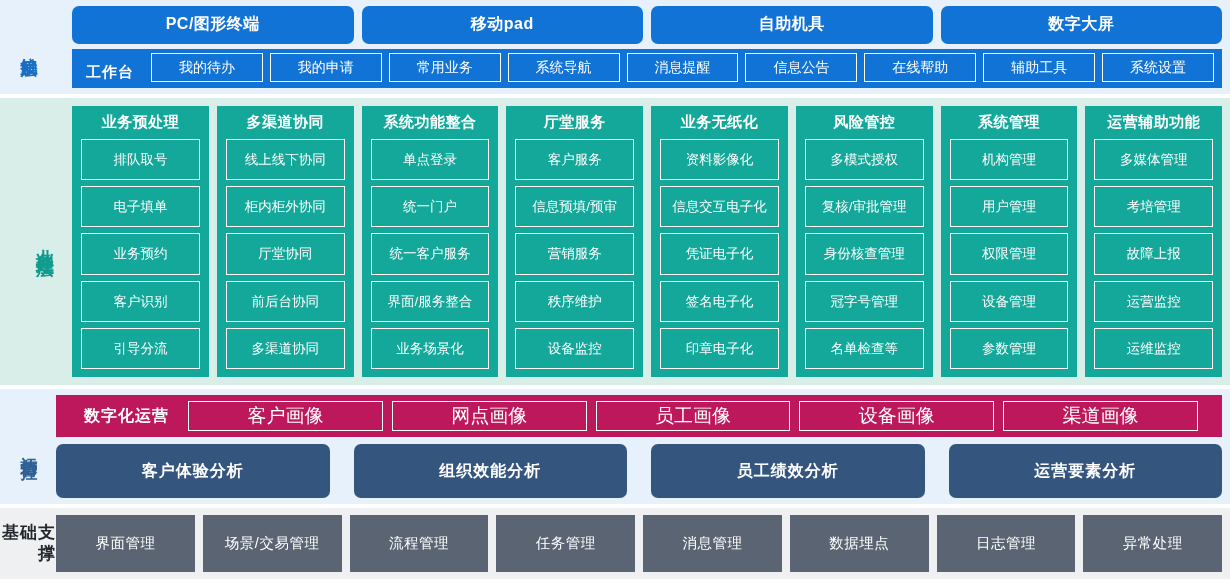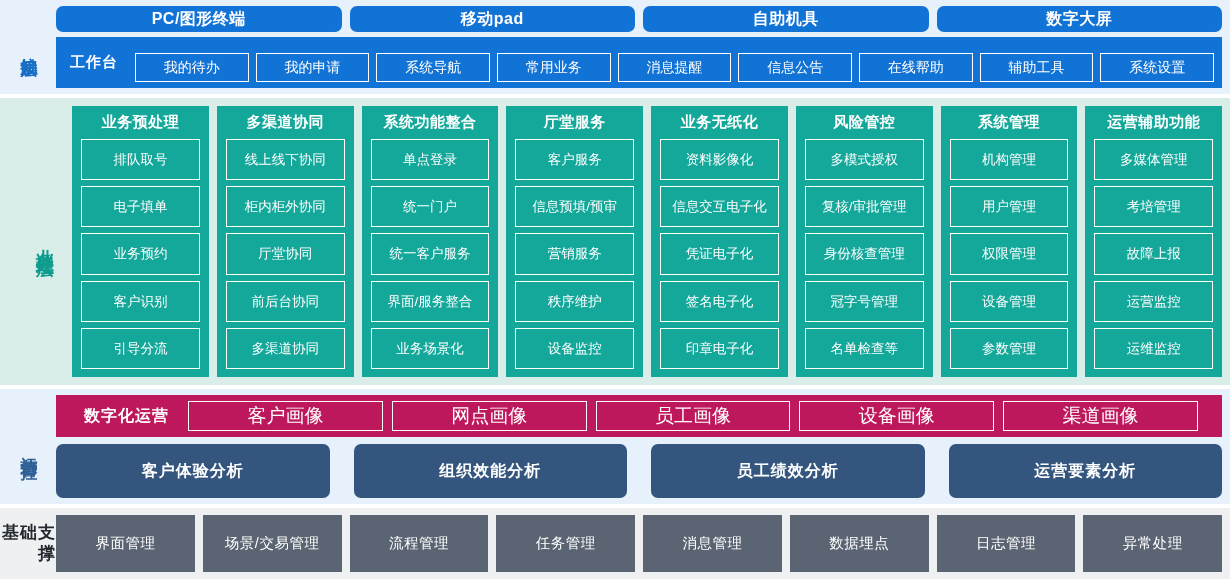--- a/index.html
+++ b/index.html
@@ -46,43 +46,44 @@
     flex-direction:column;
     box-sizing:border-box;
     min-width:0;
   }
 
   
   .touch-band{
     background:#e7f1fb;
     height:94px;
     padding:6px 8px 6px 0;
+    gap:16px;
   }
   .touch-band .band-label{color:#1a6fc4;}
   .touch-row-top{
     display:flex;
     gap:8px;
     height:40px;
     margin-bottom:5px;
   }
   .chan{
     flex:1 1 0;
     background:#1273d6;
     border-radius:7px;
     display:flex;align-items:center;justify-content:center;
     color:#ffffff;font-weight:bold;font-size:16px;
     letter-spacing:.5px;
     min-width:0;
   }
   .touch-row-bot{
     flex:1 1 auto;
     background:#1273d6;
-    display:flex;align-items:flex-start;
+    display:flex;align-items:flex-end;
     gap:7px;
-    padding:16px 8px;
+    padding:6px 8px;
     min-height:0;
   }
   .wk-title{
     color:#ffffff;font-weight:bold;font-size:15px;
     padding:0 10px 0 6px;white-space:nowrap;
     letter-spacing:1px;
   }
   .wk-chip{
     flex:1 1 0;
     border:1px solid #ffffff;
@@ -217,22 +218,22 @@
       <div class="touch-row-top">
         <div class="chan">PC/图形终端</div>
         <div class="chan">移动pad</div>
         <div class="chan">自助机具</div>
         <div class="chan">数字大屏</div>
       </div>
       <div class="touch-row-bot">
         <div class="wk-title">工作台</div>
         <div class="wk-chip">我的待办</div>
         <div class="wk-chip">我的申请</div>
+        <div class="wk-chip">常用业务</div>
         <div class="wk-chip">系统导航</div>
-        <div class="wk-chip">常用业务</div>
         <div class="wk-chip">消息提醒</div>
         <div class="wk-chip">信息公告</div>
         <div class="wk-chip">在线帮助</div>
         <div class="wk-chip">辅助工具</div>
         <div class="wk-chip">系统设置</div>
       </div>
     </div>
   </div>
 
   <div class="band biz-band">

